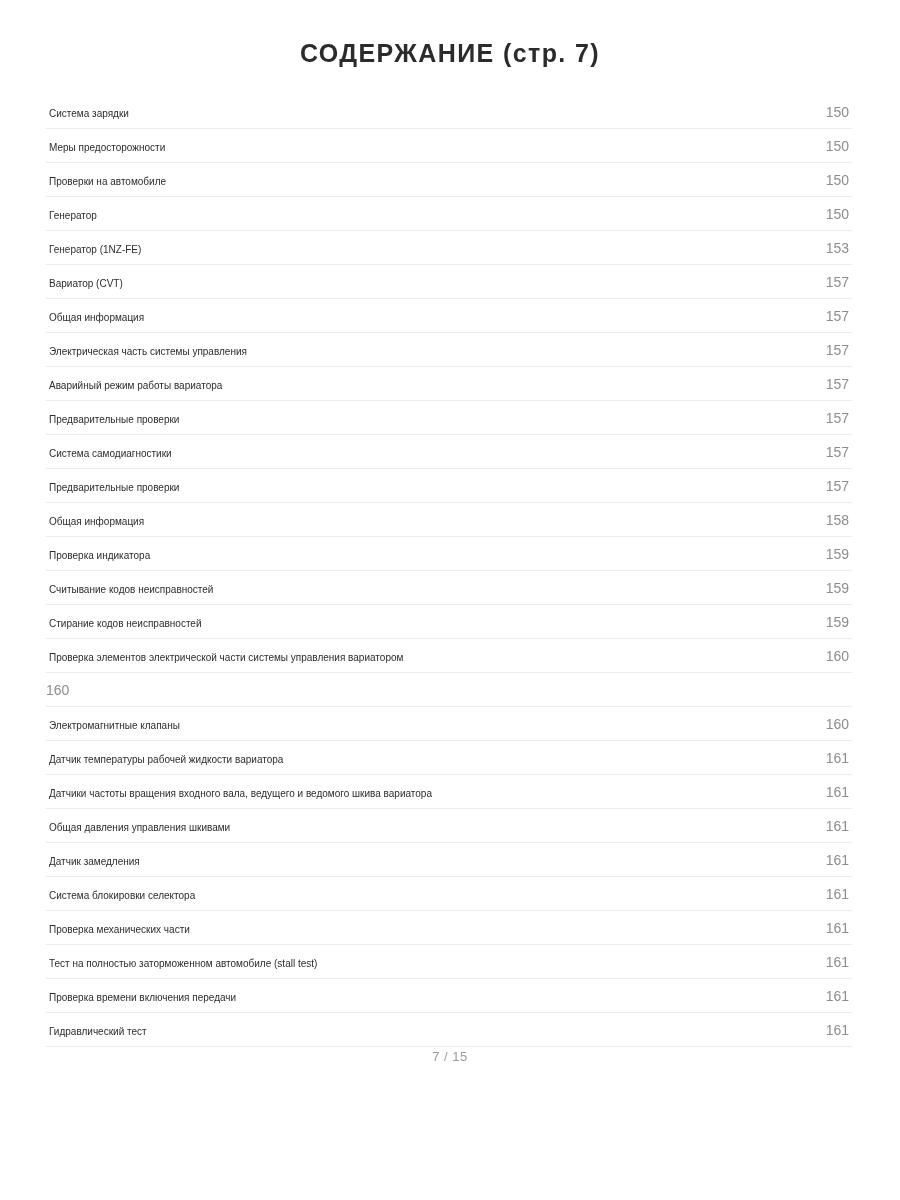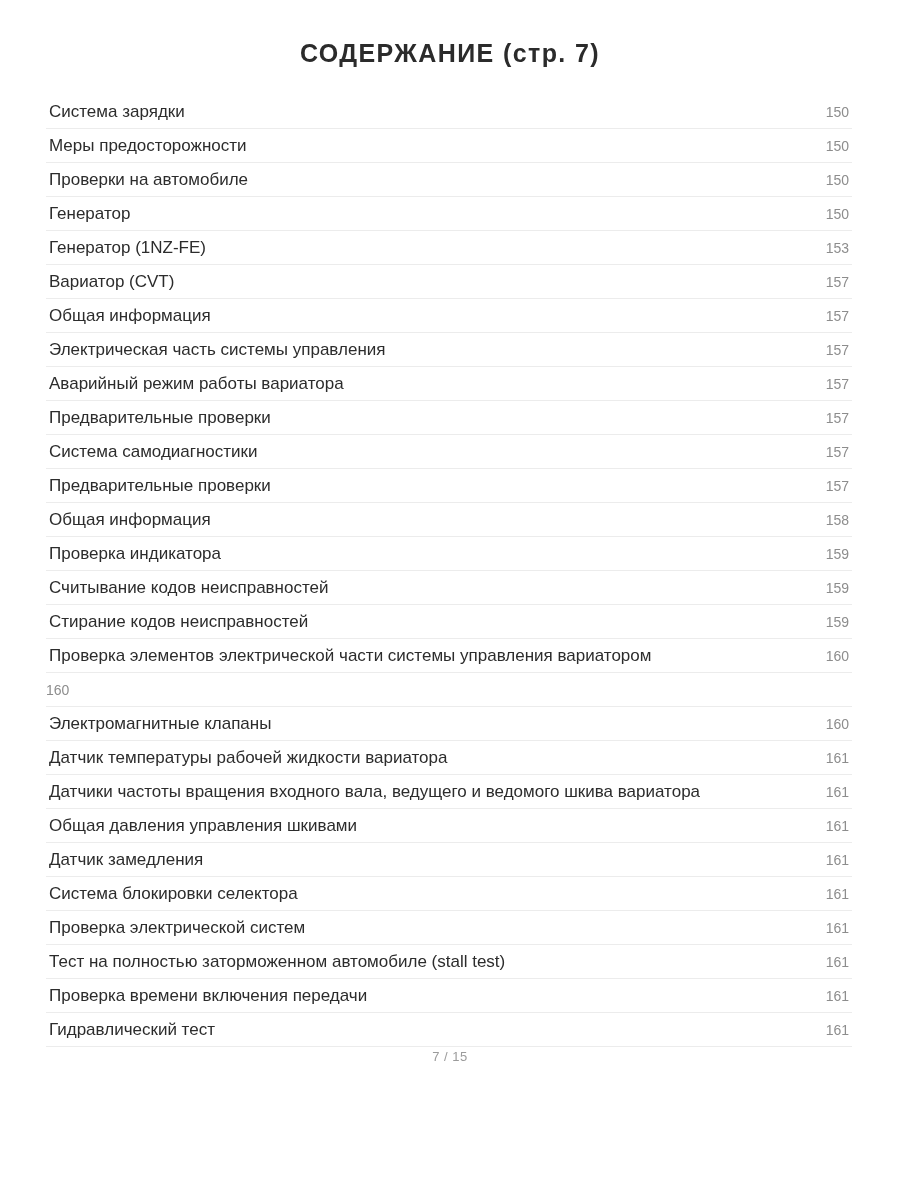--- a/index.html
+++ b/index.html
@@ -55,21 +55,21 @@
   }
   .toc-row {
     display: flex;
     align-items: baseline;
     justify-content: space-between;
     height: 34px;
     border-bottom: 1px solid #ececec;
     box-sizing: border-box;
   }
   .toc-title {
-    font-size: 17px;
+    font-size: 10px;
     color: #2c2c2c;
     line-height: 34px;
     white-space: nowrap;
     padding-left: 3px;
   }
   .toc-page {
     font-size: 14px;
     color: #8d8d8d;
     line-height: 34px;
     text-align: left;
@@ -188,21 +188,21 @@
       </li>
       <li class="toc-row">
         <span class="toc-title">Датчик замедления</span>
         <span class="toc-page">161</span>
       </li>
       <li class="toc-row">
         <span class="toc-title">Система блокировки селектора</span>
         <span class="toc-page">161</span>
       </li>
       <li class="toc-row">
-        <span class="toc-title">Проверка электрической систем</span>
+        <span class="toc-title">Проверка механических части</span>
         <span class="toc-page">161</span>
       </li>
       <li class="toc-row">
         <span class="toc-title">Тест на полностью заторможенном автомобиле (stall test)</span>
         <span class="toc-page">161</span>
       </li>
       <li class="toc-row">
         <span class="toc-title">Проверка времени включения передачи</span>
         <span class="toc-page">161</span>
       </li>

